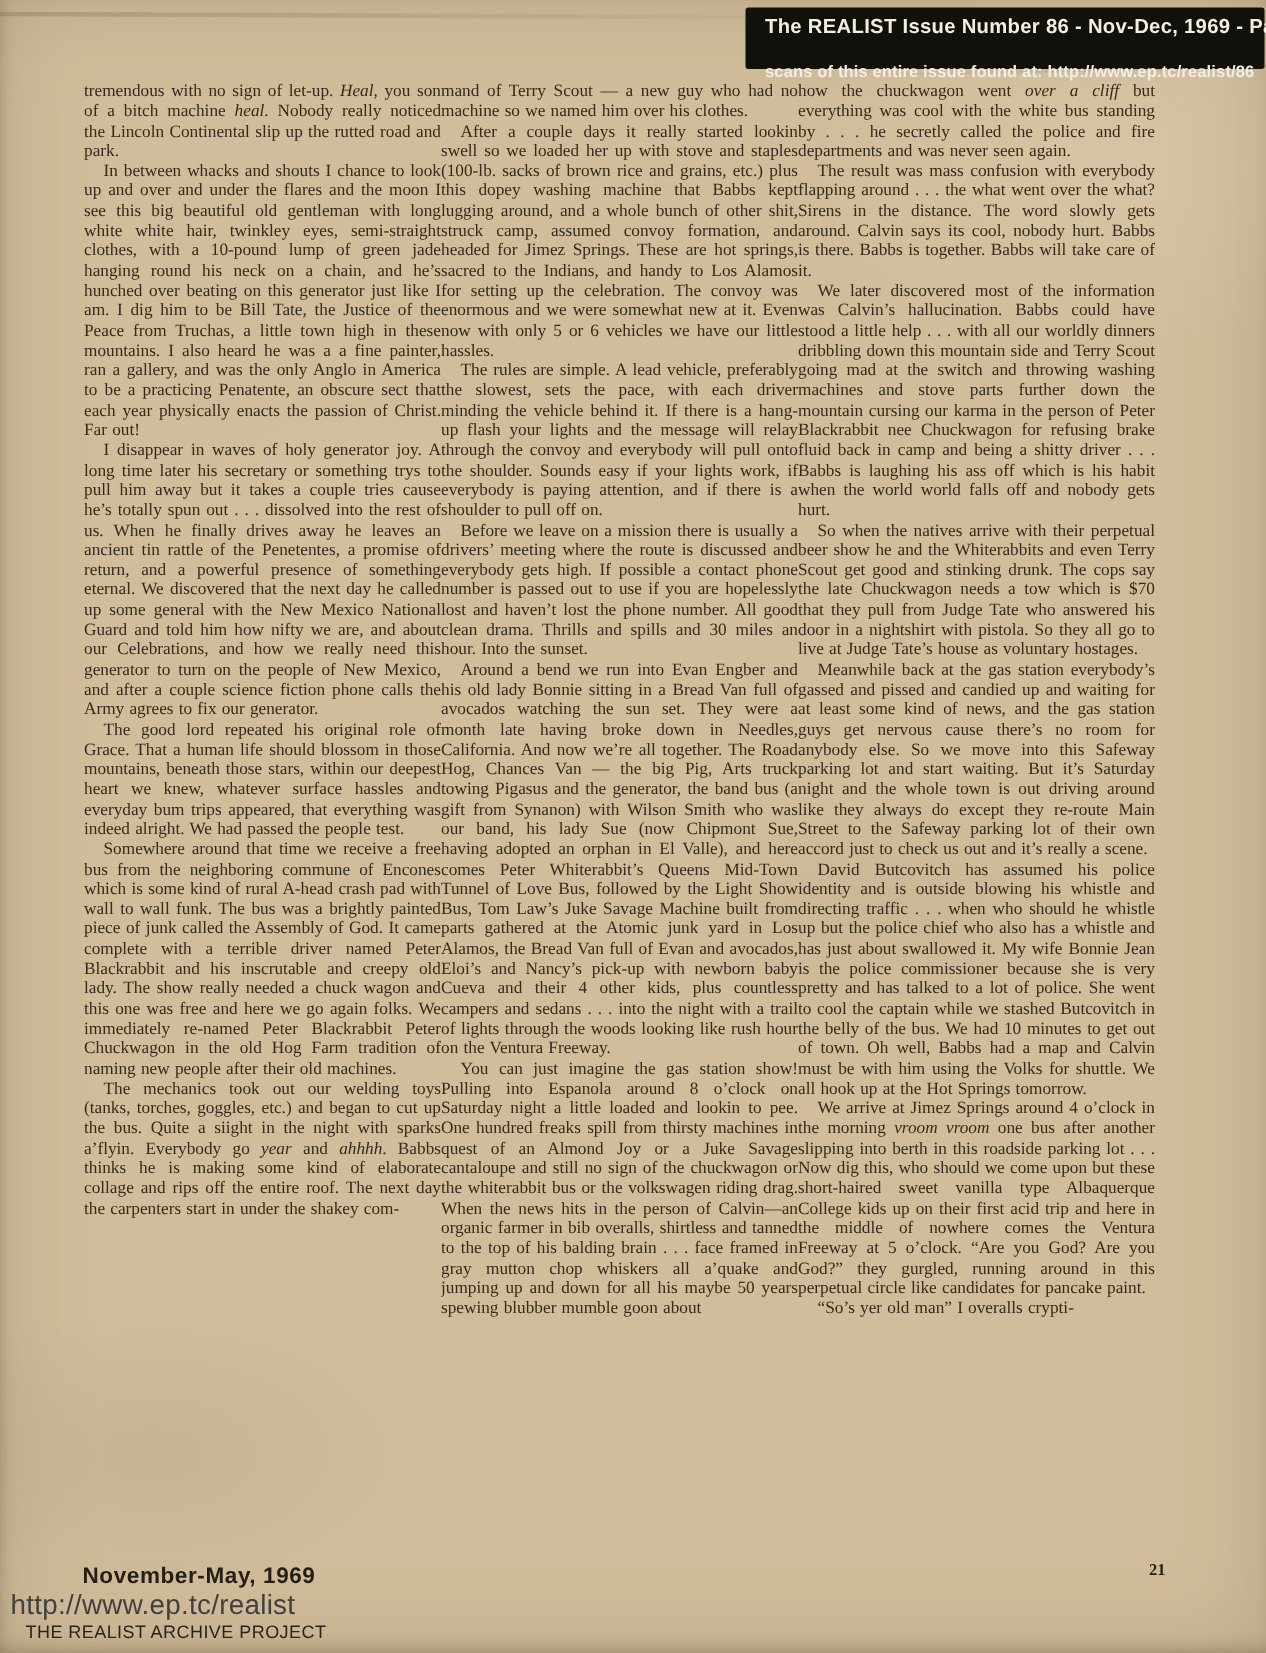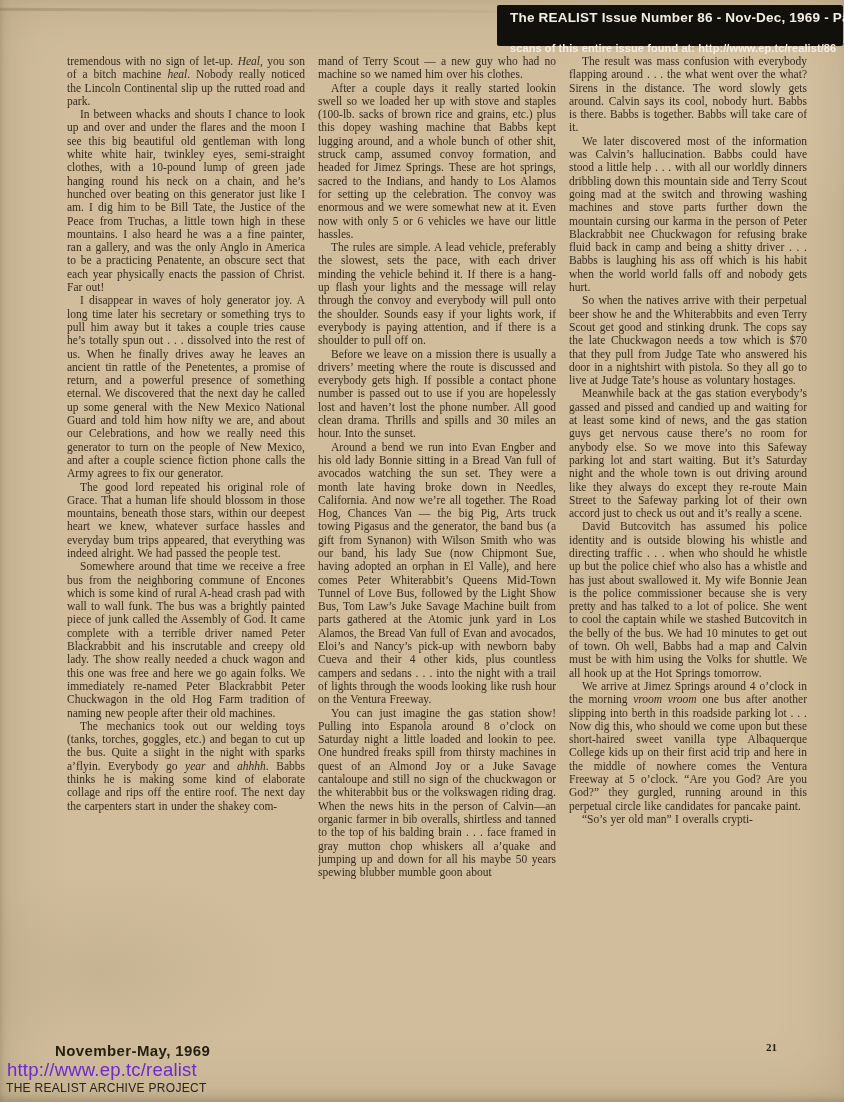--- a/index.html
+++ b/index.html
@@ -35,21 +35,21 @@
     background:var(--bar-bg,#12100b);
     color:var(--bar-text,#f2eee3);
     font-family:"Liberation Sans",sans-serif;
     padding:5px 6px 0 13px;box-sizing:border-box;
     border-radius:2px;
   }
   .banner .l1{font-size:13.5px;font-weight:bold;letter-spacing:.2px;white-space:nowrap;}
   .banner .l2{font-size:11px;font-weight:bold;letter-spacing:.1px;margin-top:17px;white-space:nowrap;}
   .columns{
     position:absolute;left:56px;top:55px;width:740px;height:983px;
-    display:flex;gap:13px;overflow:hidden;margin-left:11px;
+    display:flex;overflow:hidden;
   }
   .col{
     width:238px;height:100%;overflow:hidden;
     color:var(--ink,#342a1d);
     font-size:11.5px;line-height:13.3px;
     text-align:justify;word-spacing:.6px;
   }
   .col p{margin:0;text-indent:13px;}
   .col p.cont{text-indent:0;}
   .issue-date{
@@ -58,24 +58,24 @@
     font-size:15px;letter-spacing:.4px;color:#241e14;
   }
   .page-number{
     position:absolute;left:766px;top:1041px;
     font-family:Liberation Serif, serif;font-weight:bold;
     font-size:11px;color:#241e14;
   }
   .archive-url{
     position:absolute;left:7px;top:1059px;
     font-family:"Liberation Sans",sans-serif;
-    font-size:18.5px;color:#6d28d9;letter-spacing:.2px;
+    font-size:18.5px;color:#404040;letter-spacing:.2px;
   }
   .archive-name{
-    position:absolute;left:6px;top:1081px;
+    position:absolute;left:17px;top:1081px;
     font-family:"Liberation Sans",sans-serif;
     font-size:12px;color:#27241f;letter-spacing:.3px;text-align:right;
   }
 </style>
 </head>
 <body>
 
 <div class="page">
   <div class="crease-top"></div>
   <div class="crease-right"></div>
@@ -96,20 +96,21 @@
     </div>
     <div class="col">
       <p class="cont">mand of Terry Scout — a new guy who had no machine so we named him over his clothes.</p>
       <p>After a couple days it really started lookin swell so we loaded her up with stove and staples (100-lb. sacks of brown rice and grains, etc.) plus this dopey washing machine that Babbs kept lugging around, and a whole bunch of other shit, struck camp, assumed convoy formation, and headed for Jimez Springs. These are hot springs, sacred to the Indians, and handy to Los Alamos for setting up the celebration. The convoy was enormous and we were somewhat new at it. Even now with only 5 or 6 vehicles we have our little hassles.</p>
       <p>The rules are simple. A lead vehicle, preferably the slowest, sets the pace, with each driver minding the vehicle behind it. If there is a hang-up flash your lights and the message will relay through the convoy and everybody will pull onto the shoulder. Sounds easy if your lights work, if everybody is paying attention, and if there is a shoulder to pull off on.</p>
       <p>Before we leave on a mission there is usually a drivers’ meeting where the route is discussed and everybody gets high. If possible a contact phone number is passed out to use if you are hopelessly lost and haven’t lost the phone number. All good clean drama. Thrills and spills and 30 miles an hour. Into the sunset.</p>
       <p>Around a bend we run into Evan Engber and his old lady Bonnie sitting in a Bread Van full of avocados watching the sun set. They were a month late having broke down in Needles, California. And now we’re all together. The Road Hog, Chances Van — the big Pig, Arts truck towing Pigasus and the generator, the band bus (a gift from Synanon) with Wilson Smith who was our band, his lady Sue (now Chipmont Sue, having adopted an orphan in El Valle), and here comes Peter Whiterabbit’s Queens Mid-Town Tunnel of Love Bus, followed by the Light Show Bus, Tom Law’s Juke Savage Machine built from parts gathered at the Atomic junk yard in Los Alamos, the Bread Van full of Evan and avocados, Eloi’s and Nancy’s pick-up with newborn baby Cueva and their 4 other kids, plus countless campers and sedans . . . into the night with a trail of lights through the woods looking like rush hour on the Ventura Freeway.</p>
       <p>You can just imagine the gas station show! Pulling into Espanola around 8 o’clock on Saturday night a little loaded and lookin to pee. One hundred freaks spill from thirsty machines in quest of an Almond Joy or a Juke Savage cantaloupe and still no sign of the chuckwagon or the whiterabbit bus or the volkswagen riding drag. When the news hits in the person of Calvin—an organic farmer in bib overalls, shirtless and tanned to the top of his balding brain . . . face framed in gray mutton chop whiskers all a’quake and jumping up and down for all his maybe 50 years spewing blubber mumble goon about</p>
     </div>
     <div class="col">
+      <p class="cont">how the chuckwagon went <i>over a cliff</i> but everything was cool with the white bus standing by . . . he secretly called the police and fire departments and was never seen again.</p>
       <p>The result was mass confusion with everybody flapping around . . . the what went over the what? Sirens in the distance. The word slowly gets around. Calvin says its cool, nobody hurt. Babbs is there. Babbs is together. Babbs will take care of it.</p>
       <p>We later discovered most of the information was Calvin’s hallucination. Babbs could have stood a little help . . . with all our worldly dinners dribbling down this mountain side and Terry Scout going mad at the switch and throwing washing machines and stove parts further down the mountain cursing our karma in the person of Peter Blackrabbit nee Chuckwagon for refusing brake fluid back in camp and being a shitty driver . . . Babbs is laughing his ass off which is his habit when the world world falls off and nobody gets hurt.</p>
       <p>So when the natives arrive with their perpetual beer show he and the Whiterabbits and even Terry Scout get good and stinking drunk. The cops say the late Chuckwagon needs a tow which is $70 that they pull from Judge Tate who answered his door in a nightshirt with pistola. So they all go to live at Judge Tate’s house as voluntary hostages.</p>
       <p>Meanwhile back at the gas station everybody’s gassed and pissed and candied up and waiting for at least some kind of news, and the gas station guys get nervous cause there’s no room for anybody else. So we move into this Safeway parking lot and start waiting. But it’s Saturday night and the whole town is out driving around like they always do except they re-route Main Street to the Safeway parking lot of their own accord just to check us out and it’s really a scene.</p>
       <p>David Butcovitch has assumed his police identity and is outside blowing his whistle and directing traffic . . . when who should he whistle up but the police chief who also has a whistle and has just about swallowed it. My wife Bonnie Jean is the police commissioner because she is very pretty and has talked to a lot of police. She went to cool the captain while we stashed Butcovitch in the belly of the bus. We had 10 minutes to get out of town. Oh well, Babbs had a map and Calvin must be with him using the Volks for shuttle. We all hook up at the Hot Springs tomorrow.</p>
       <p>We arrive at Jimez Springs around 4 o’clock in the morning <i>vroom vroom</i> one bus after another slipping into berth in this roadside parking lot . . . Now dig this, who should we come upon but these short-haired sweet vanilla type Albaquerque College kids up on their first acid trip and here in the middle of nowhere comes the Ventura Freeway at 5 o’clock. “Are you God? Are you God?” they gurgled, running around in this perpetual circle like candidates for pancake paint.</p>
       <p>“So’s yer old man” I overalls crypti-</p>
     </div>
   </div>
 

